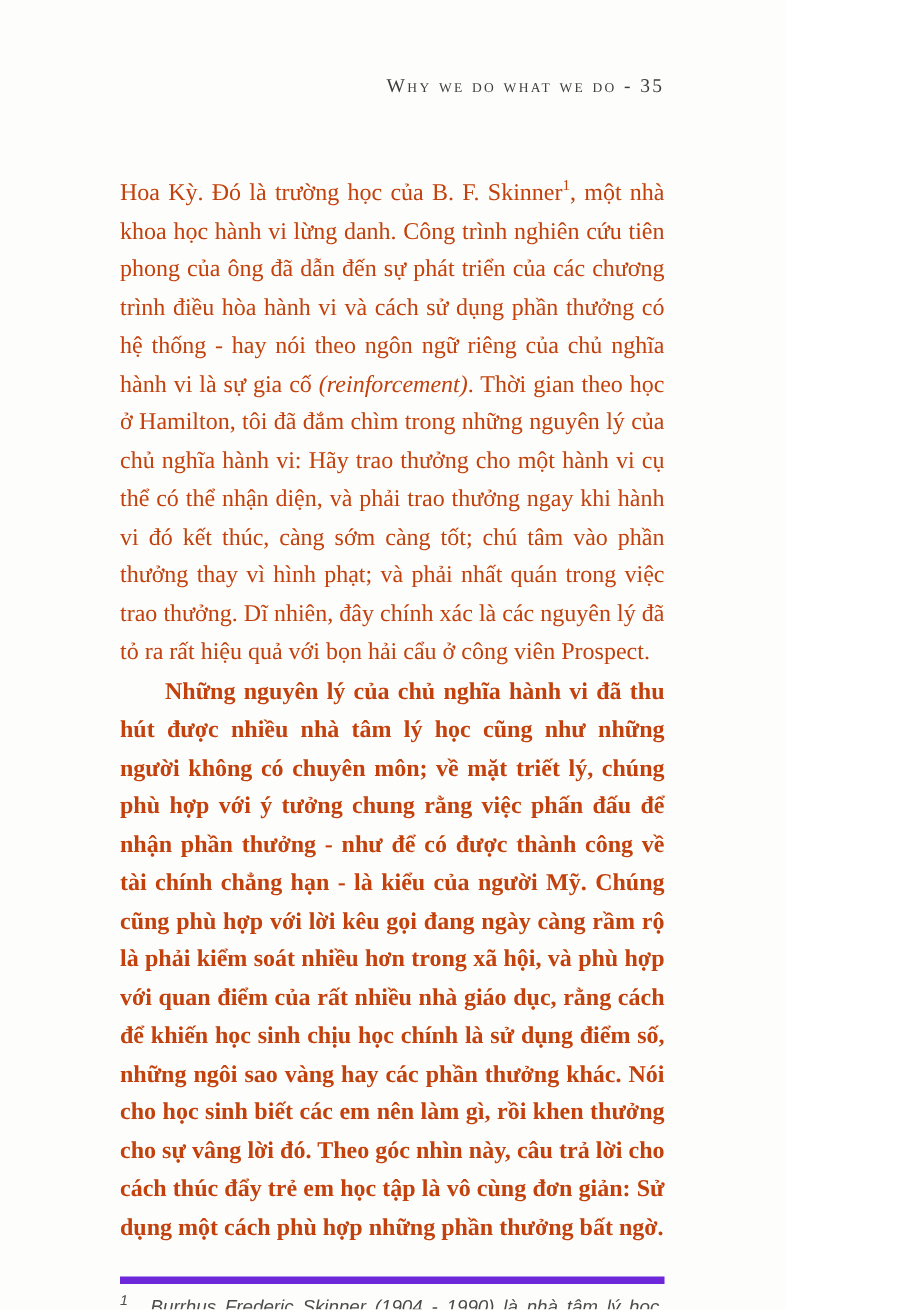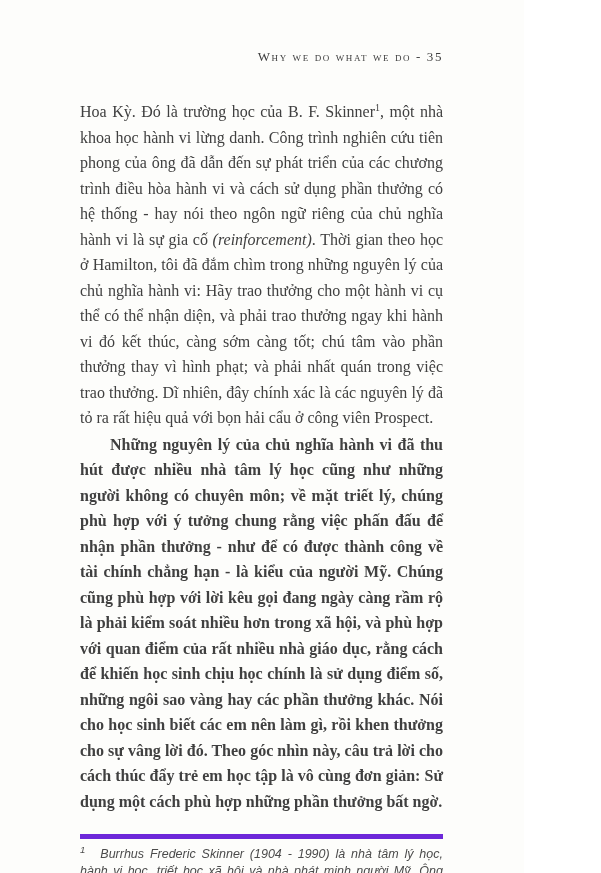--- a/index.html
+++ b/index.html
@@ -21,25 +21,25 @@
   .running-header {
     text-align: right;
     font-variant: small-caps;
     letter-spacing: 1.6px;
     font-size: 13px;
     color: #3d3d3d;
     line-height: 16px;
   }
 
   .text-block {
-    margin-top: 34px;
+    margin-top: 51px;
     font-size: 16px;
     line-height: 25.5px;
     text-align: justify;
-    color: #404040;
+    color: #c2410c;
   }
 
   .para { margin: 0; }
   .para.indent { text-indent: 30px; margin-top: 1px; font-weight: bold; }
 
   .fn-ref {
     font-size: 10px;
     line-height: 0;
     vertical-align: super;
   }

